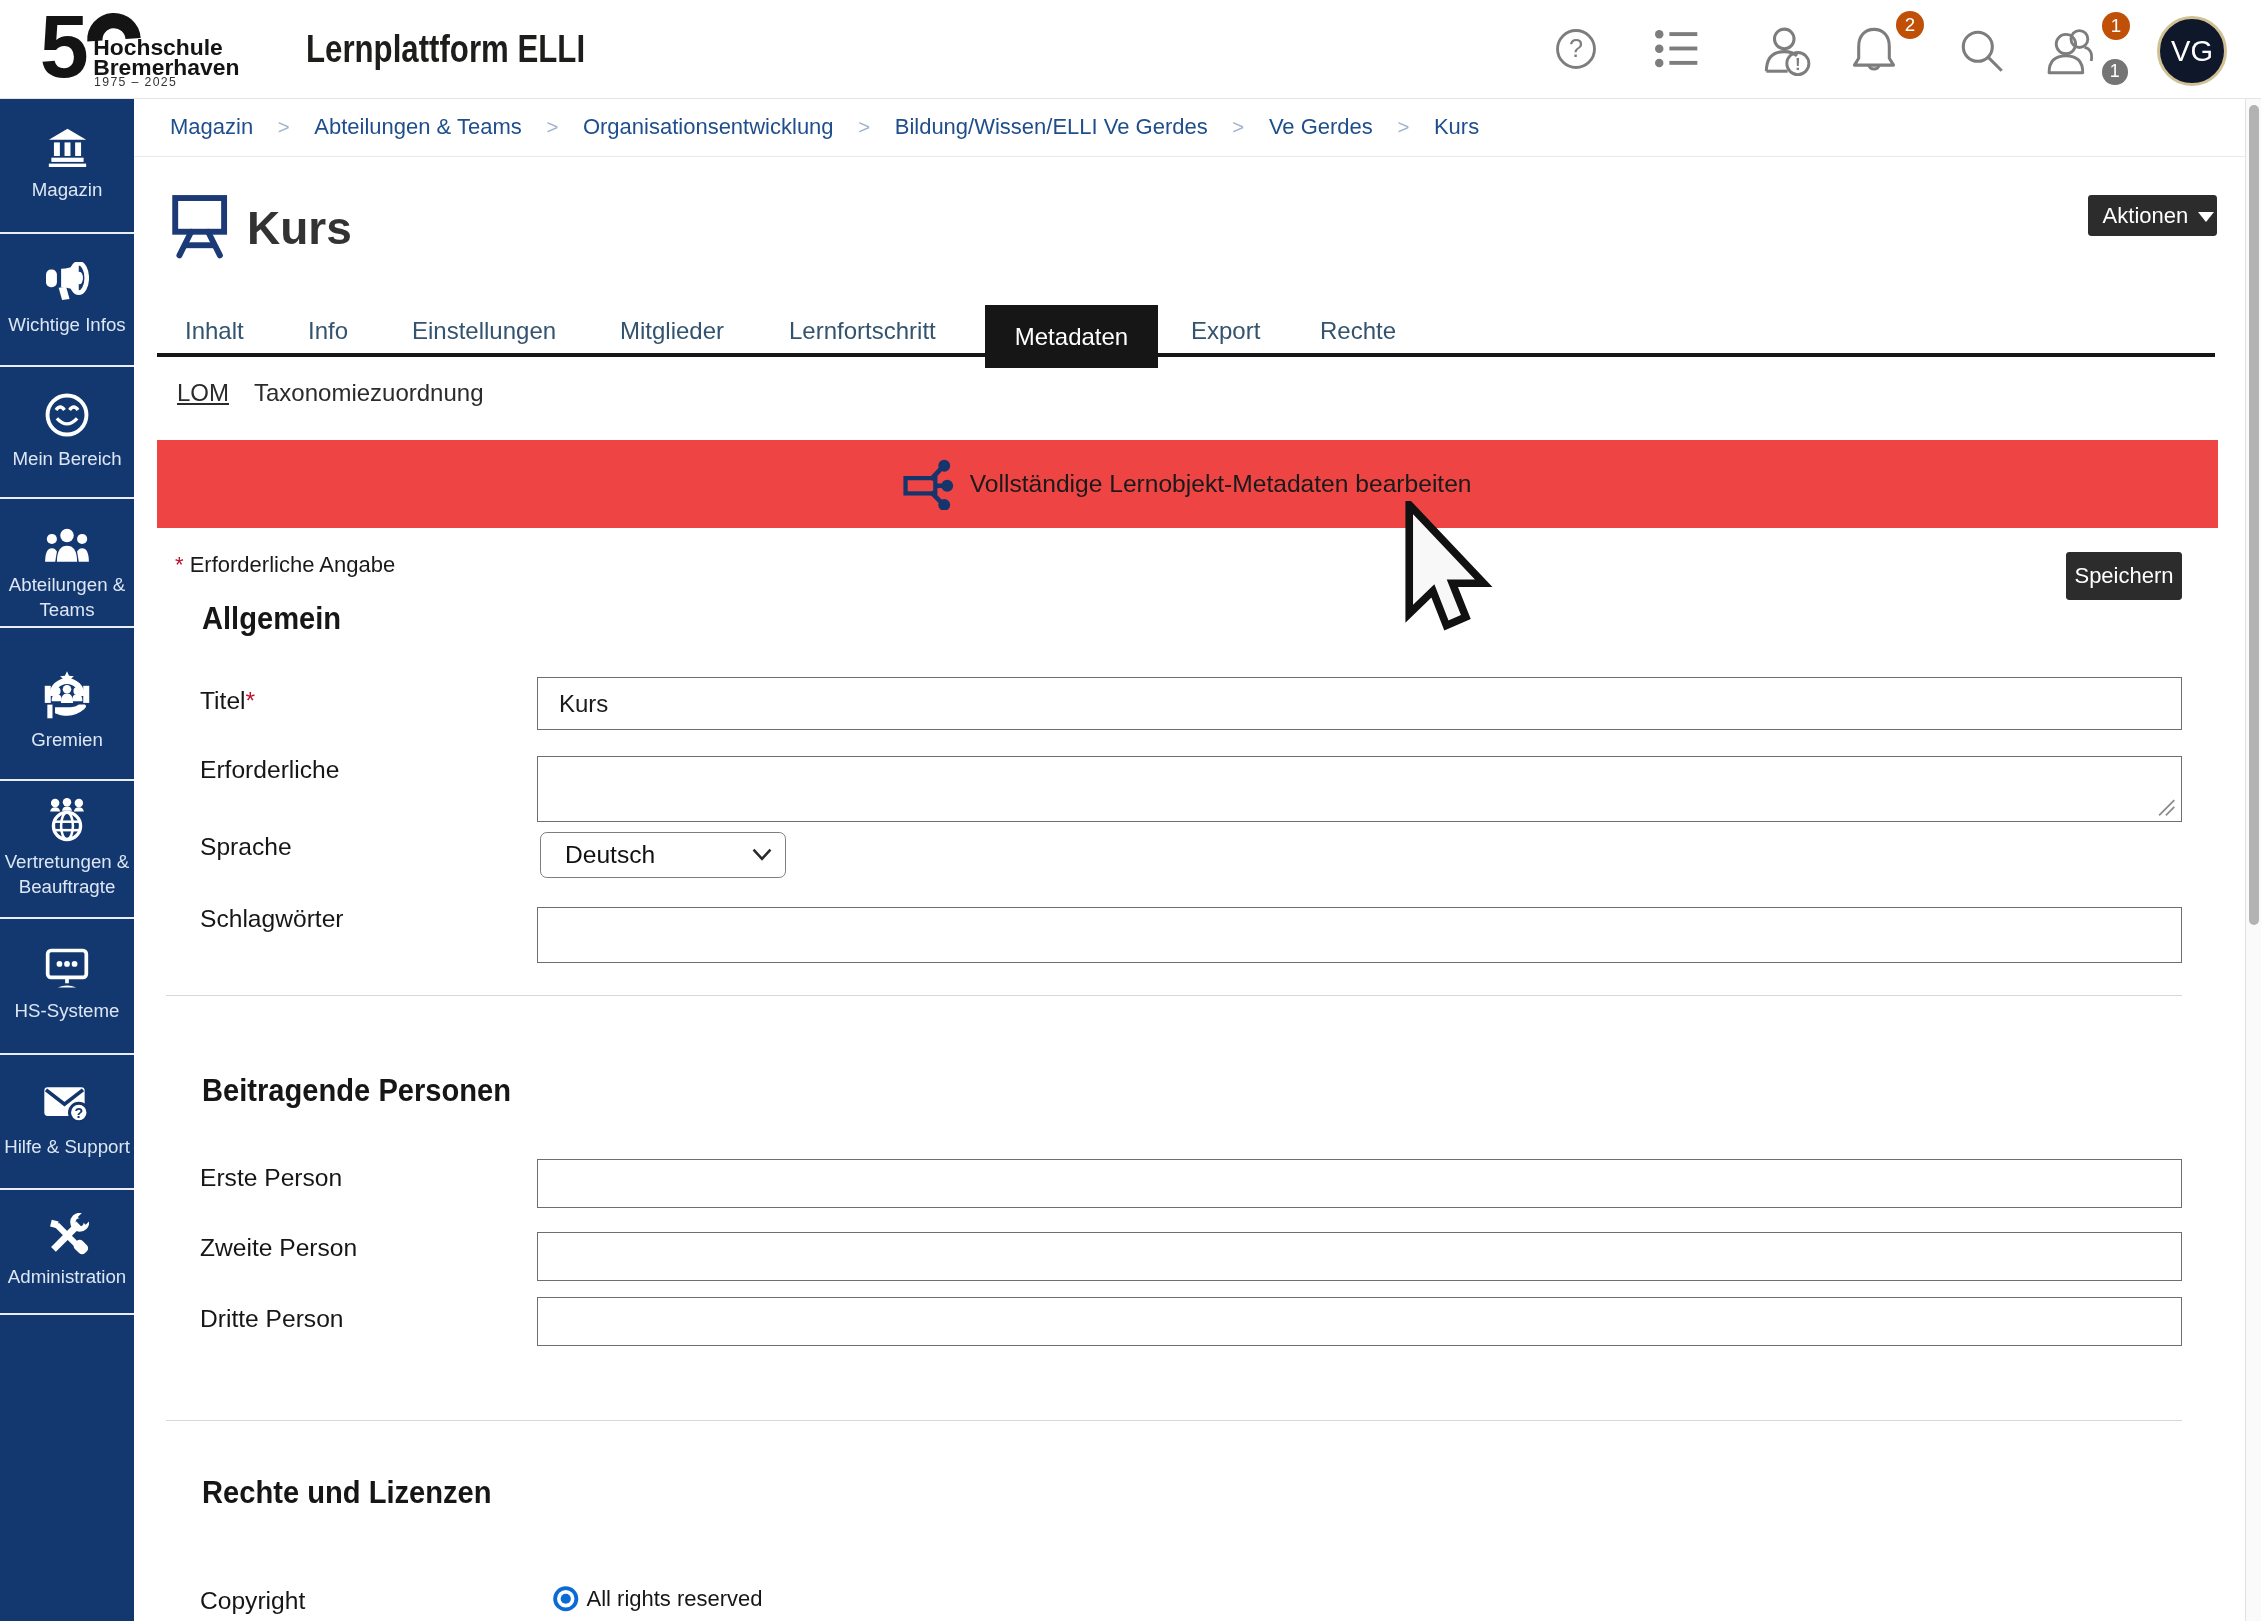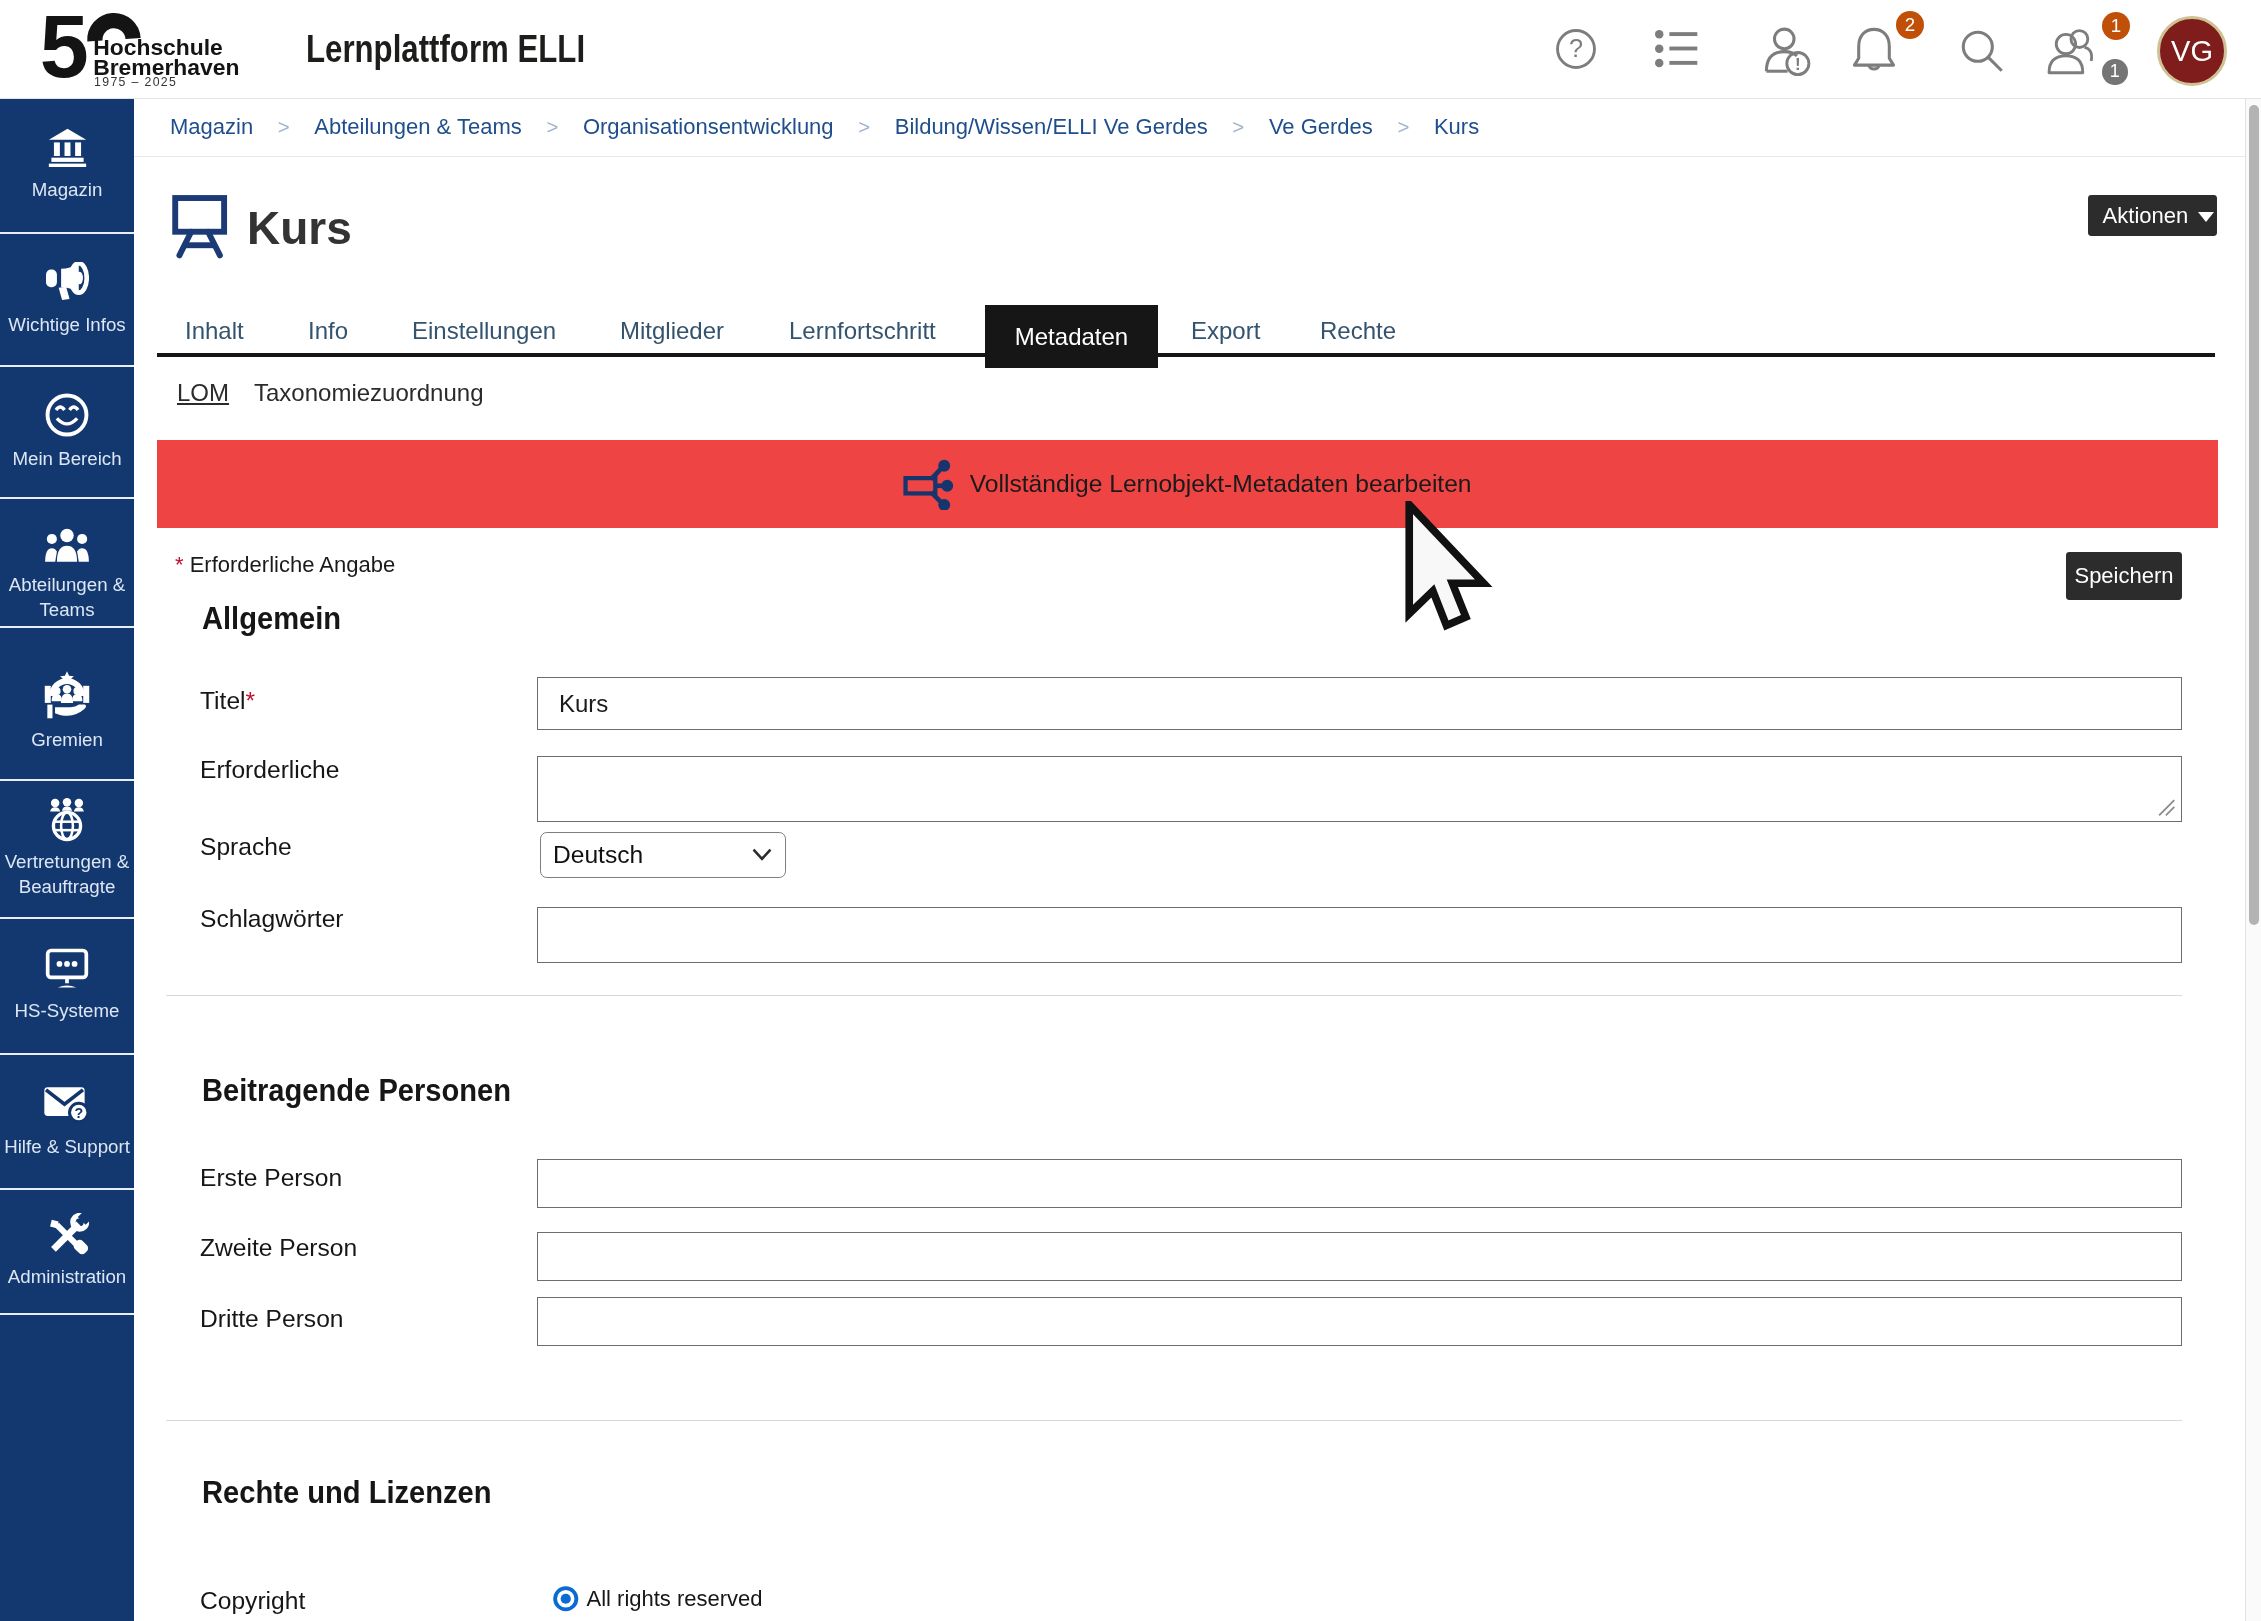--- a/index.html
+++ b/index.html
@@ -43,21 +43,21 @@
   #req .star { color:#c00f2d; }
   #speichern { position:absolute; left:2066px; top:552px; width:116px; height:48px; background:#2c2c2c; border-radius:3.4px; color:#fff; font-size:22px; display:flex; align-items:center; justify-content:center; }
 
   .h2 { position:absolute; left:202px; font-size:32px; font-weight:bold; color:#161616; transform:scaleX(0.91); transform-origin:left top; white-space:nowrap; }
   .flabel { position:absolute; left:200px; font-size:24.6px; color:#161616; }
   .flabel .star { color:#c00f2d; }
   .finput { position:absolute; left:537px; width:1645px; border:1.7px solid #6e6e6e; background:#fff; font-size:24px; color:#1a1a1a; display:flex; align-items:center; padding-left:21px; }
   .divider { position:absolute; left:166px; width:2016px; height:0.8px; background:#d8d8d8; }
 
   
-  #sel { position:absolute; left:540px; top:832px; width:246px; height:46px; border:1.7px solid #7e7e7e; border-radius:6.8px; background:#fff; display:flex; align-items:center; padding-left:12px; font-size:24.6px; color:#111; }
+  #sel { position:absolute; left:540px; top:832px; width:246px; height:46px; border:1.7px solid #7e7e7e; border-radius:6.8px; background:#fff; display:flex; align-items:center; padding-left:24px; font-size:24.6px; color:#111; }
 
   
   #radio-row { position:absolute; left:553px; top:1586px; display:flex; align-items:center; gap:8px; font-size:22px; color:#161616; }
 
   
   #sctrack { position:absolute; left:2245px; top:99px; width:16px; height:1522px; background:#fafafa; border-left:0.8px solid #e2e2e2; }
   #scthumb { position:absolute; left:2249px; top:105px; width:10.2px; height:820px; background:#b3b3b3; border-radius:6px; }
 </style>
 </head>
 <body>
@@ -102,21 +102,21 @@
   <line x1="34" y1="34" x2="50" y2="50" stroke="#7d7d7d" stroke-width="3.6"></line>
 </svg>
 <svg class="abs" style="left:2044px;top:27px" width="59" height="51" viewBox="0 0 70 60">
   <circle cx="42" cy="14" r="10" fill="none" stroke="#7d7d7d" stroke-width="3.4"></circle>
   <path d="M 56 40 C 58 30 54 25 48 24" fill="none" stroke="#7d7d7d" stroke-width="3.4"></path>
   <circle cx="26" cy="20" r="11.5" fill="none" stroke="#7d7d7d" stroke-width="3.4"></circle>
   <path d="M 6 54 C 6 40 13 34 26 34 C 39 34 46 40 46 54 Z" fill="none" stroke="#7d7d7d" stroke-width="3.4" stroke-linejoin="round"></path>
 </svg>
 <div class="abs" style="left:2102px;top:12px;width:28px;height:28px;border-radius:50%;background:#c04f08;color:#fff;font-size:18.7px;display:flex;align-items:center;justify-content:center;">1</div>
 <div class="abs" style="left:2102px;top:59px;width:25.5px;height:25.5px;border-radius:50%;background:#757575;color:#fff;font-size:18px;display:flex;align-items:center;justify-content:center;">1</div>
-<div class="abs" style="left:2157px;top:16px;width:70px;height:70px;border-radius:50%;background:#7f1d1d;border:3.4px solid #cfc193;color:#fff;font-size:29px;display:flex;align-items:center;justify-content:center;">VG</div>
+<div class="abs" style="left:2157px;top:16px;width:70px;height:70px;border-radius:50%;background:#0f172a;border:3.4px solid #cfc193;color:#fff;font-size:29px;display:flex;align-items:center;justify-content:center;">VG</div>
 
 <div id="sidebar">
   <div class="sbitem" style="height:135px">
     <svg class="ic" width="39" height="39" viewBox="0 0 46 46" style="margin-bottom:10.2px">
       <polygon points="23,1 45,14 1,14" fill="#fff"></polygon>
       <rect x="7" y="17" width="7" height="16" fill="#fff"></rect>
       <rect x="19.5" y="17" width="7" height="16" fill="#fff"></rect>
       <rect x="32" y="17" width="7" height="16" fill="#fff"></rect>
       <rect x="4" y="35" width="38" height="5" fill="#fff"></rect>
       <rect x="1" y="42" width="44" height="4" fill="#fff"></rect>

